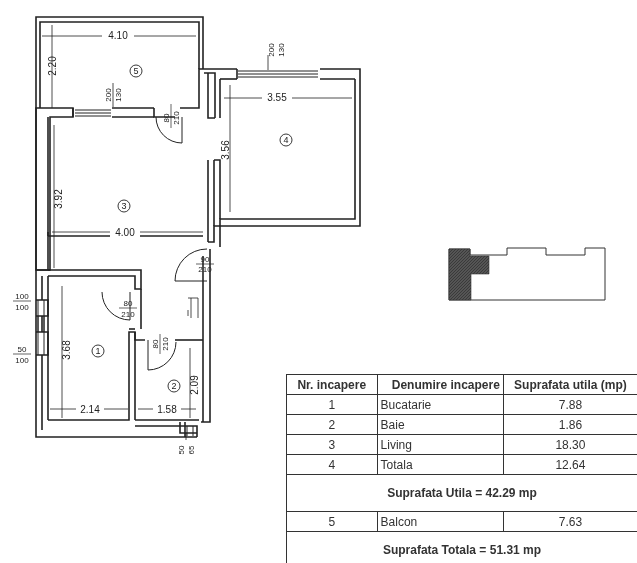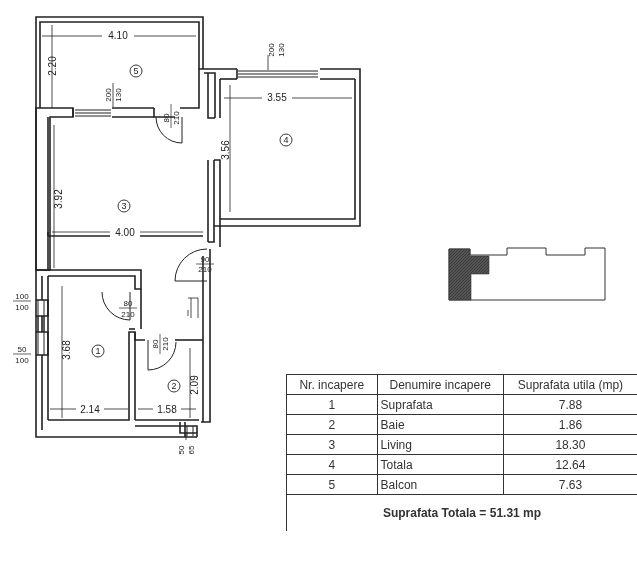--- a/index.html
+++ b/index.html
@@ -3,21 +3,21 @@
 <meta charset="utf-8">
 <style>
   html,body{margin:0;padding:0;background:#fff;}
   body{width:637px;height:563px;position:relative;overflow:hidden;font-family:"Liberation Sans",sans-serif;color:#222;}
   #plan{position:absolute;left:0;top:0;width:637px;height:563px;}
   .dim{font-family:"Liberation Sans",sans-serif;font-size:10px;fill:#222;}
   .dimS{font-family:"Liberation Sans",sans-serif;font-size:8px;fill:#222;}
   .roomnum{font-family:"Liberation Sans",sans-serif;font-size:9px;fill:#222;}
   table.area{position:absolute;left:286px;top:374px;border-collapse:collapse;font-size:12px;color:#333;}
   table.area td, table.area th{border:1px solid #333;padding:0 3px;height:19px;font-weight:normal;}
-  table.area th{text-align:center;}
+  table.area th{text-align:center;font-weight:bold;}
   table.area td.c{text-align:center;}
   table.area .sum{font-weight:bold;text-align:center;height:36px;border-right:none;}
   table.area .noright{border-right:none;}
 </style>
 </head>
 <body>
 
 <svg id="plan" viewBox="0 0 637 563" xmlns="http://www.w3.org/2000/svg">
   <g fill="none" stroke="#222" stroke-width="1.6">
 
@@ -188,44 +188,47 @@
     </defs>
     <path d="M449,249 V300 H605 V248 H585 V255 H546 V248 H507 V255 H470 V249 Z" fill="#fff" stroke="#333" stroke-width="1"></path>
     <path d="M449,249 H470 V256 H489 V274 H471 V300 H449 Z" fill="url(#hatch)" stroke="#333" stroke-width="0.6"></path>
   </g>
 </svg>
 
 <table class="area">
   <tbody>
       <tr>
     <th style="width:84px">Nr. incapere</th>
-    <th style="width:120px;text-align:center">Denumire incapere</th>
+    <th style="width:120px;text-align:right">Denumire incapere</th>
     <th style="width:128px" class="noright">Suprafata utila (mp)</th>
   </tr>
   <tr>
     <td class="c">1</td>
-    <td>Suprafata</td>
+    <td>Bucatarie</td>
     <td class="c noright">7.88</td>
   </tr>
   <tr>
     <td class="c">2</td>
     <td>Baie</td>
     <td class="c noright">1.86</td>
   </tr>
   <tr>
     <td class="c">3</td>
     <td>Living</td>
     <td class="c noright">18.30</td>
   </tr>
   <tr>
     <td class="c">4</td>
     <td>Totala</td>
     <td class="c noright">12.64</td>
   </tr>
   <tr>
+    <td colspan="3" class="sum">Suprafata Utila =  42.29 mp</td>
+  </tr>
+  <tr>
     <td class="c">5</td>
     <td>Balcon</td>
     <td class="c noright">7.63</td>
   </tr>
   <tr>
     <td colspan="3" class="sum" style="border-bottom:none">Suprafata Totala = 51.31 mp</td>
   </tr>
 </tbody>
   </table>
 

